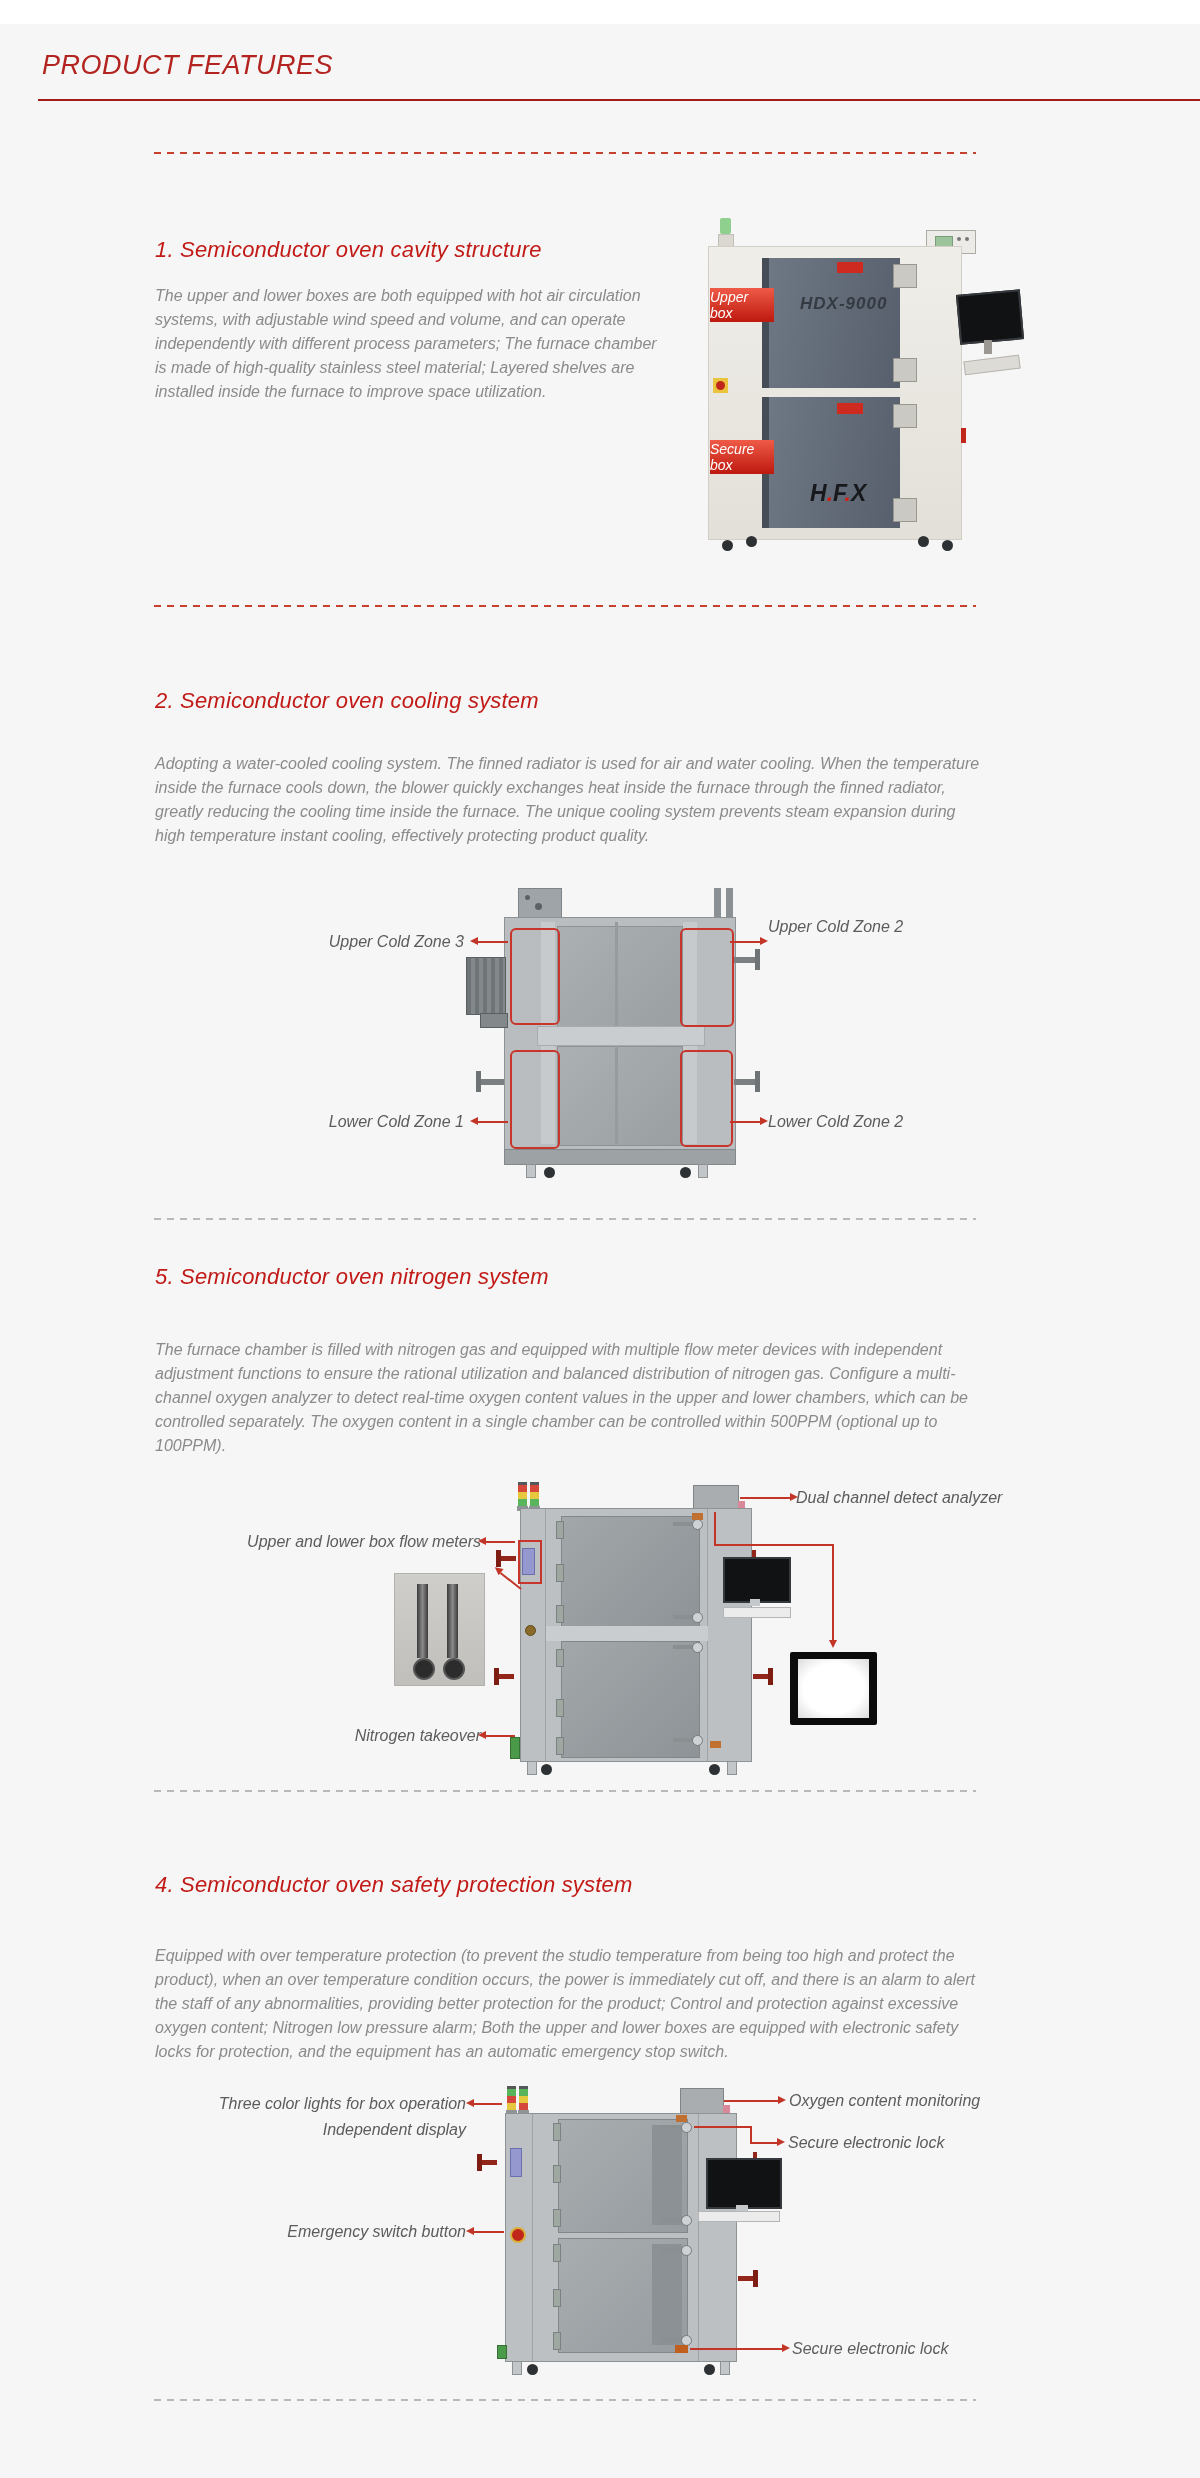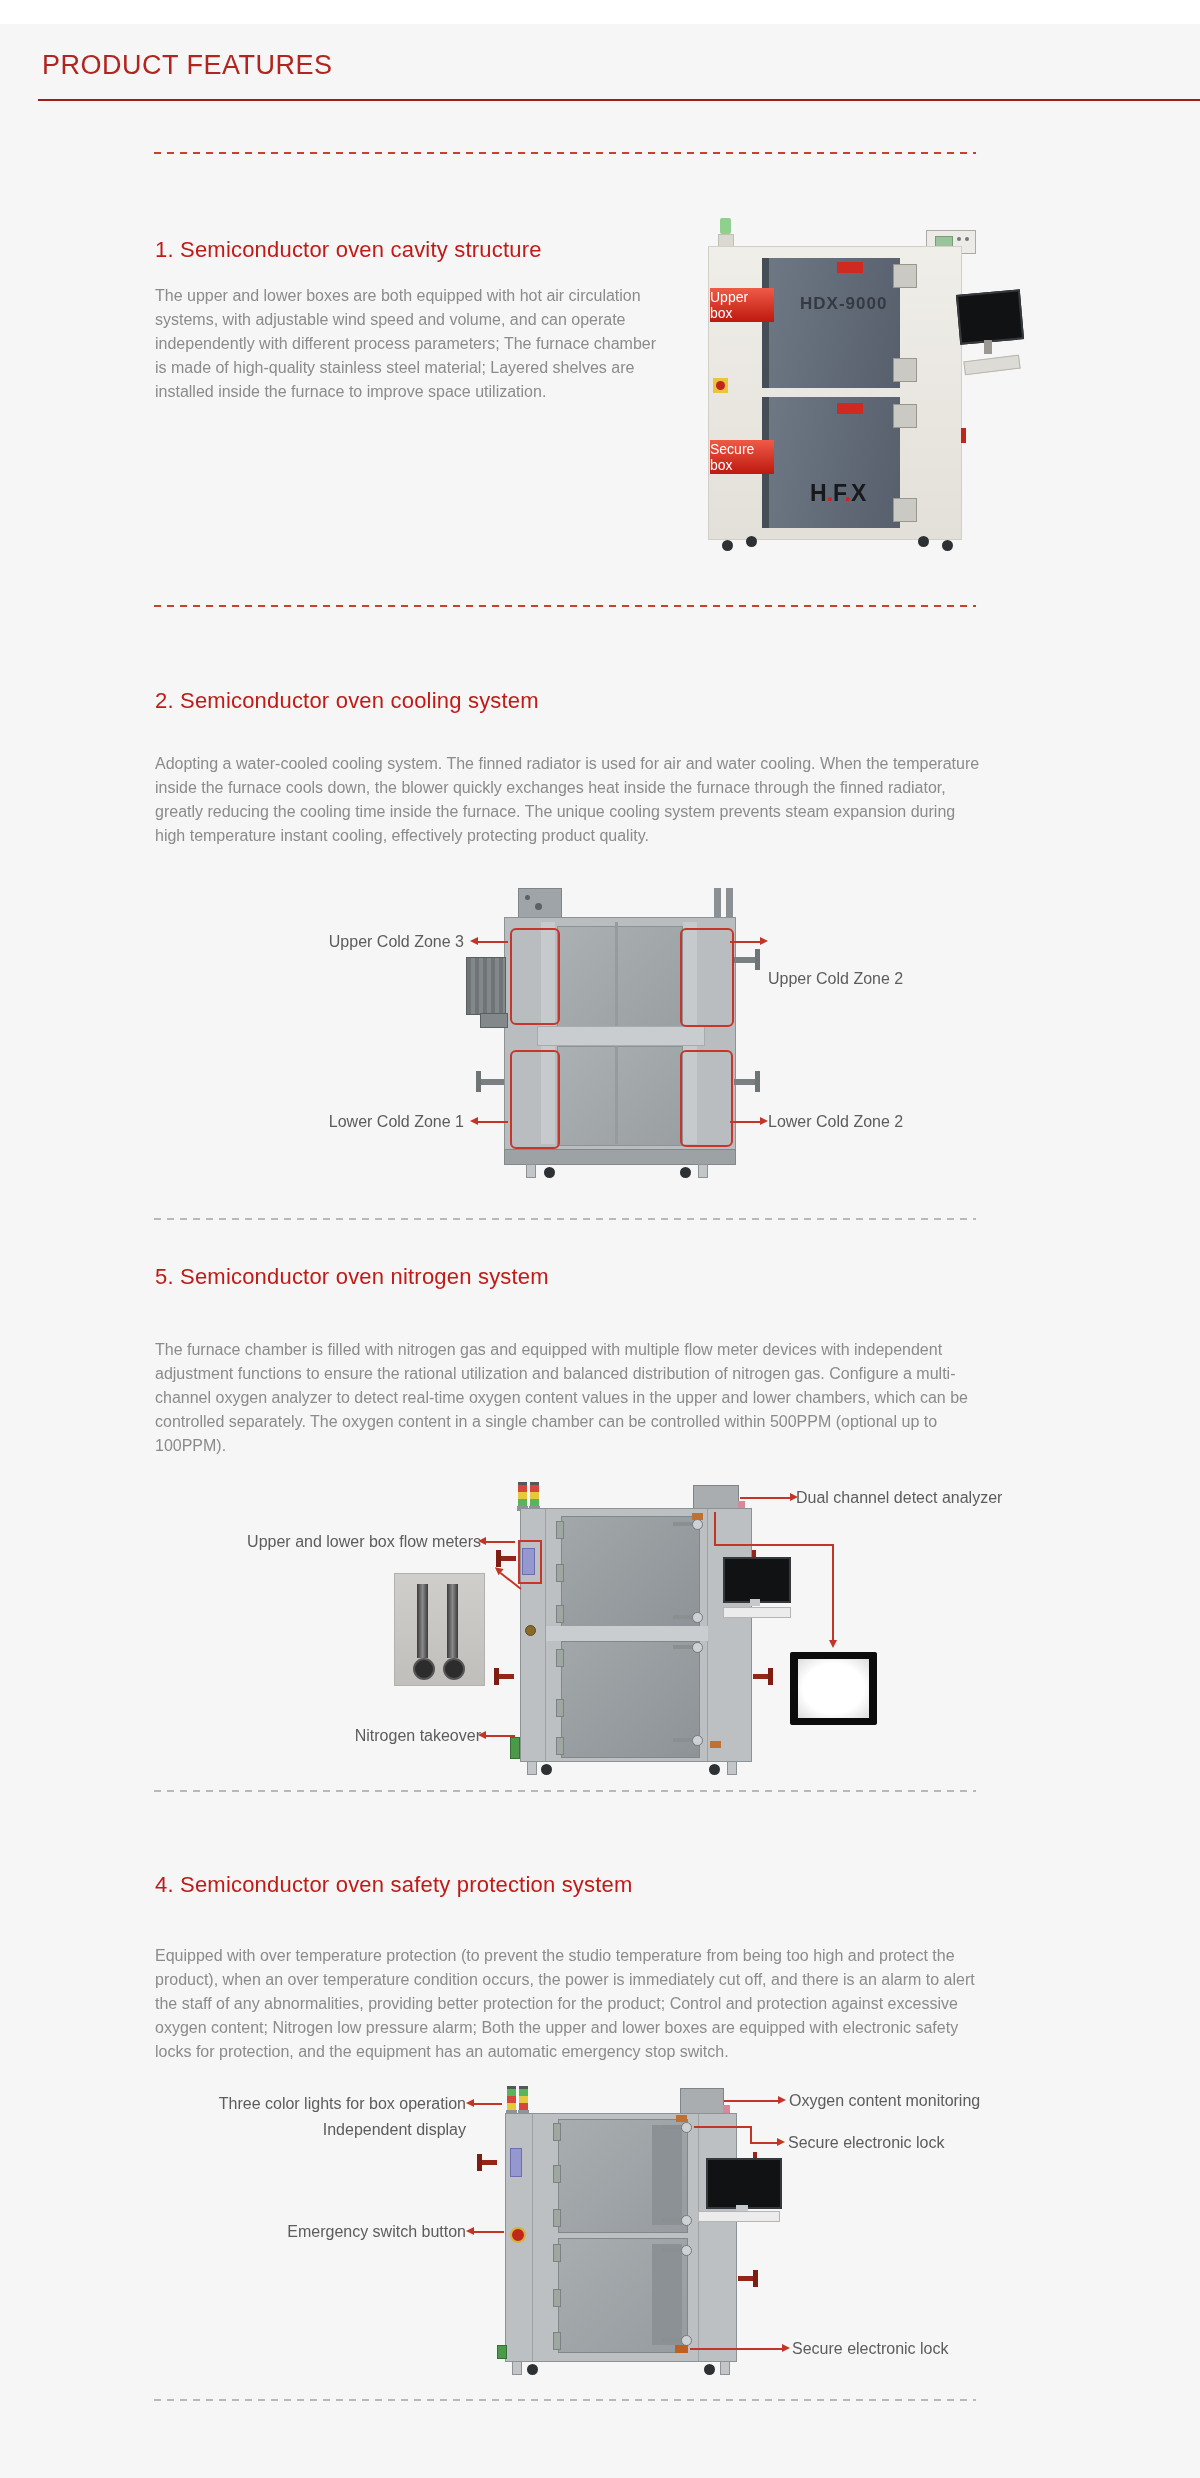--- a/index.html
+++ b/index.html
@@ -1,17 +1,17 @@
 <!DOCTYPE html>
 <html><head>
 <meta charset="utf-8">
 <style>
   html,body { margin:0; padding:0; }
   body { font-family:"Liberation Sans", sans-serif; background:#ffffff; }
-  #page { position:relative; width:1200px; height:2478px; background:#ffffff; overflow:hidden; }
+  #page { position:relative; width:1200px; height:2478px; background:#ffffff; overflow:hidden;font-style:italic; }
   #gray-panel { position:absolute; left:0; top:24px; width:1200px; height:2454px; background:#f5f6f5; }
   .abs { position:absolute; }
 
   
   .page-title { position:absolute; left:42px; top:50px; font-size:27px; color:#b3231f; letter-spacing:.5px; font-weight:400; }
   .title-rule { position:absolute; left:38px; top:99px; width:1162px; height:2px; background:#a01d17; }
 
   
   .sep { position:absolute; left:154px; width:822px; height:2px; }
   .sep.red  { background:repeating-linear-gradient(90deg,#c8402e 0 7px,transparent 7px 13px); }
@@ -153,21 +153,21 @@
     <div class="foot" style="left:198px;top:279px"></div>
     <div class="caster" style="left:180px;top:282px"></div>
 
     <div class="zone-box" style="left:10px;top:43px;width:46px;height:93px"></div>
     <div class="zone-box" style="left:180px;top:43px;width:50px;height:95px"></div>
     <div class="zone-box" style="left:10px;top:165px;width:46px;height:95px"></div>
     <div class="zone-box" style="left:180px;top:165px;width:49px;height:93px"></div>
   </div>
 
   <div class="label r" style="left:254px;top:933px;width:210px">Upper Cold Zone 3</div>
-  <div class="label" style="left:768px;top:970px">Upper Cold Zone 2</div>
+  <div class="label" style="left:768px;top:918px">Upper Cold Zone 2</div>
   <div class="label r" style="left:254px;top:1113px;width:210px">Lower Cold Zone 1</div>
   <div class="label" style="left:768px;top:1113px">Lower Cold Zone 2</div>
   <div class="arrow head-l" style="left:478px;top:941px;width:30px"></div>
   <div class="arrow head-r" style="left:730px;top:941px;width:30px"></div>
   <div class="arrow head-l" style="left:478px;top:1121px;width:30px"></div>
   <div class="arrow head-r" style="left:730px;top:1121px;width:30px"></div>
 
   <div class="sec-heading" style="top:1264px">5. Semiconductor oven nitrogen system</div>
   <div class="sec-body" style="top:1338px;width:835px">The furnace chamber is filled with nitrogen gas and equipped with multiple flow meter devices with independent adjustment functions to ensure the rational utilization and balanced distribution of nitrogen gas. Configure a multi-channel oxygen analyzer to detect real-time oxygen content values in the upper and lower chambers, which can be controlled separately. The oxygen content in a single chamber can be controlled within 500PPM (optional up to 100PPM).</div>
 

